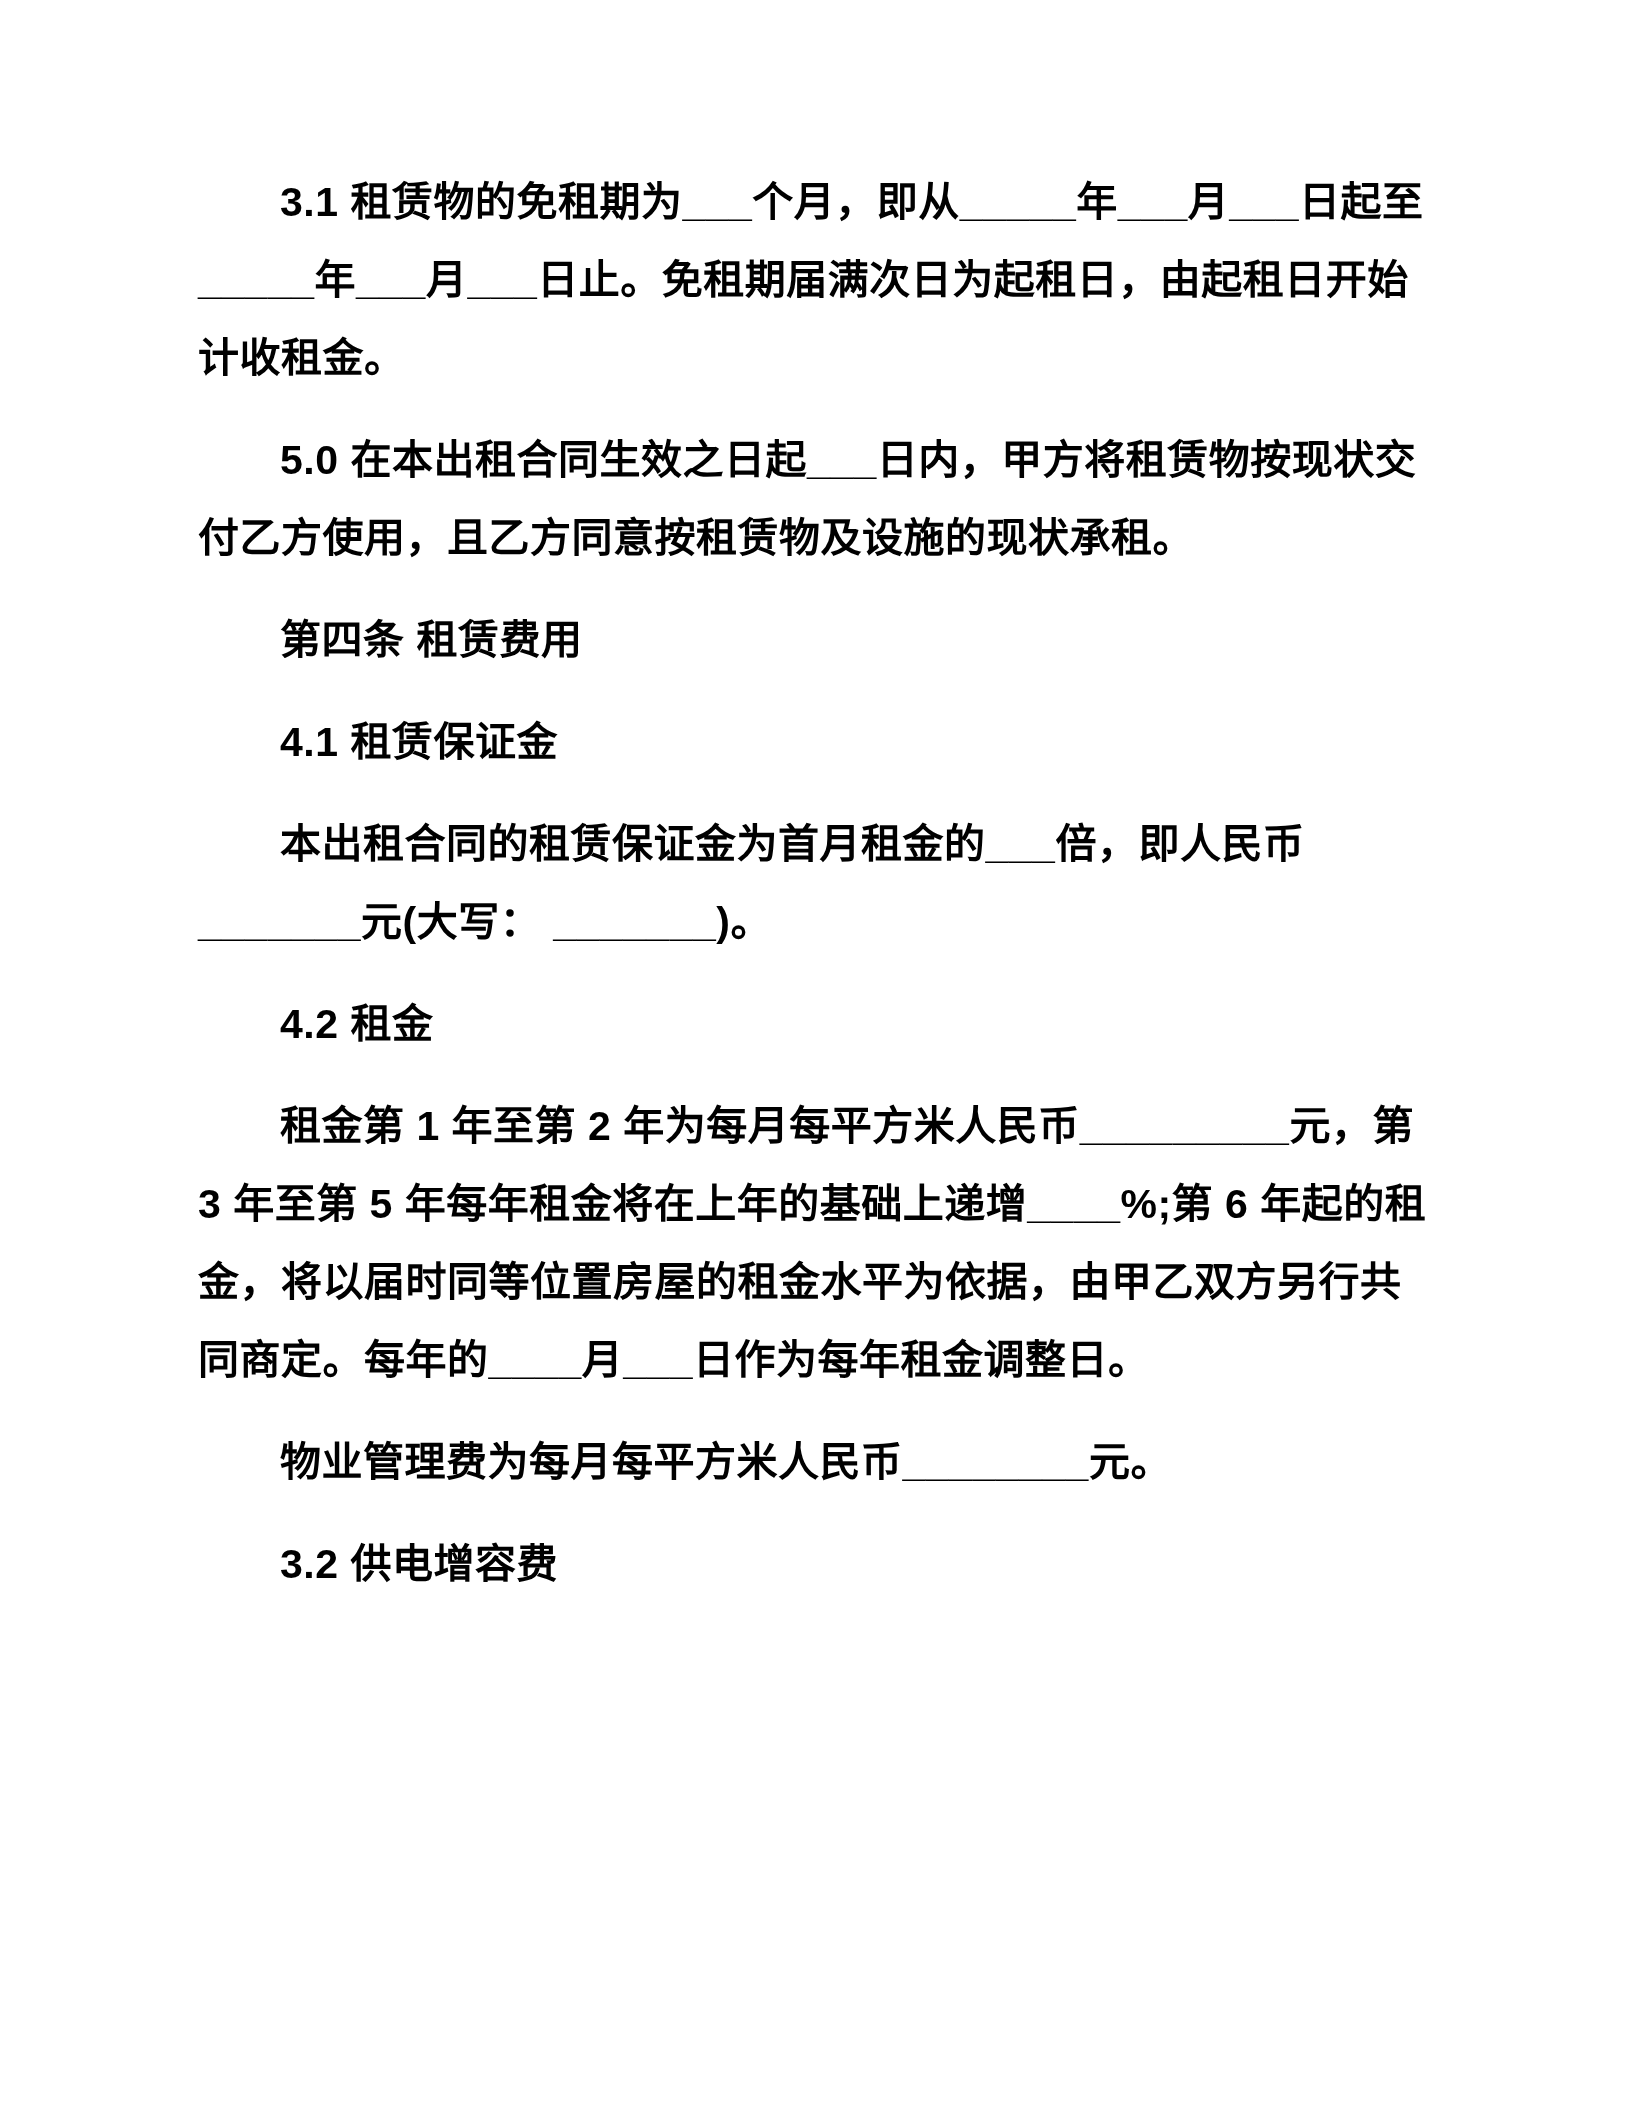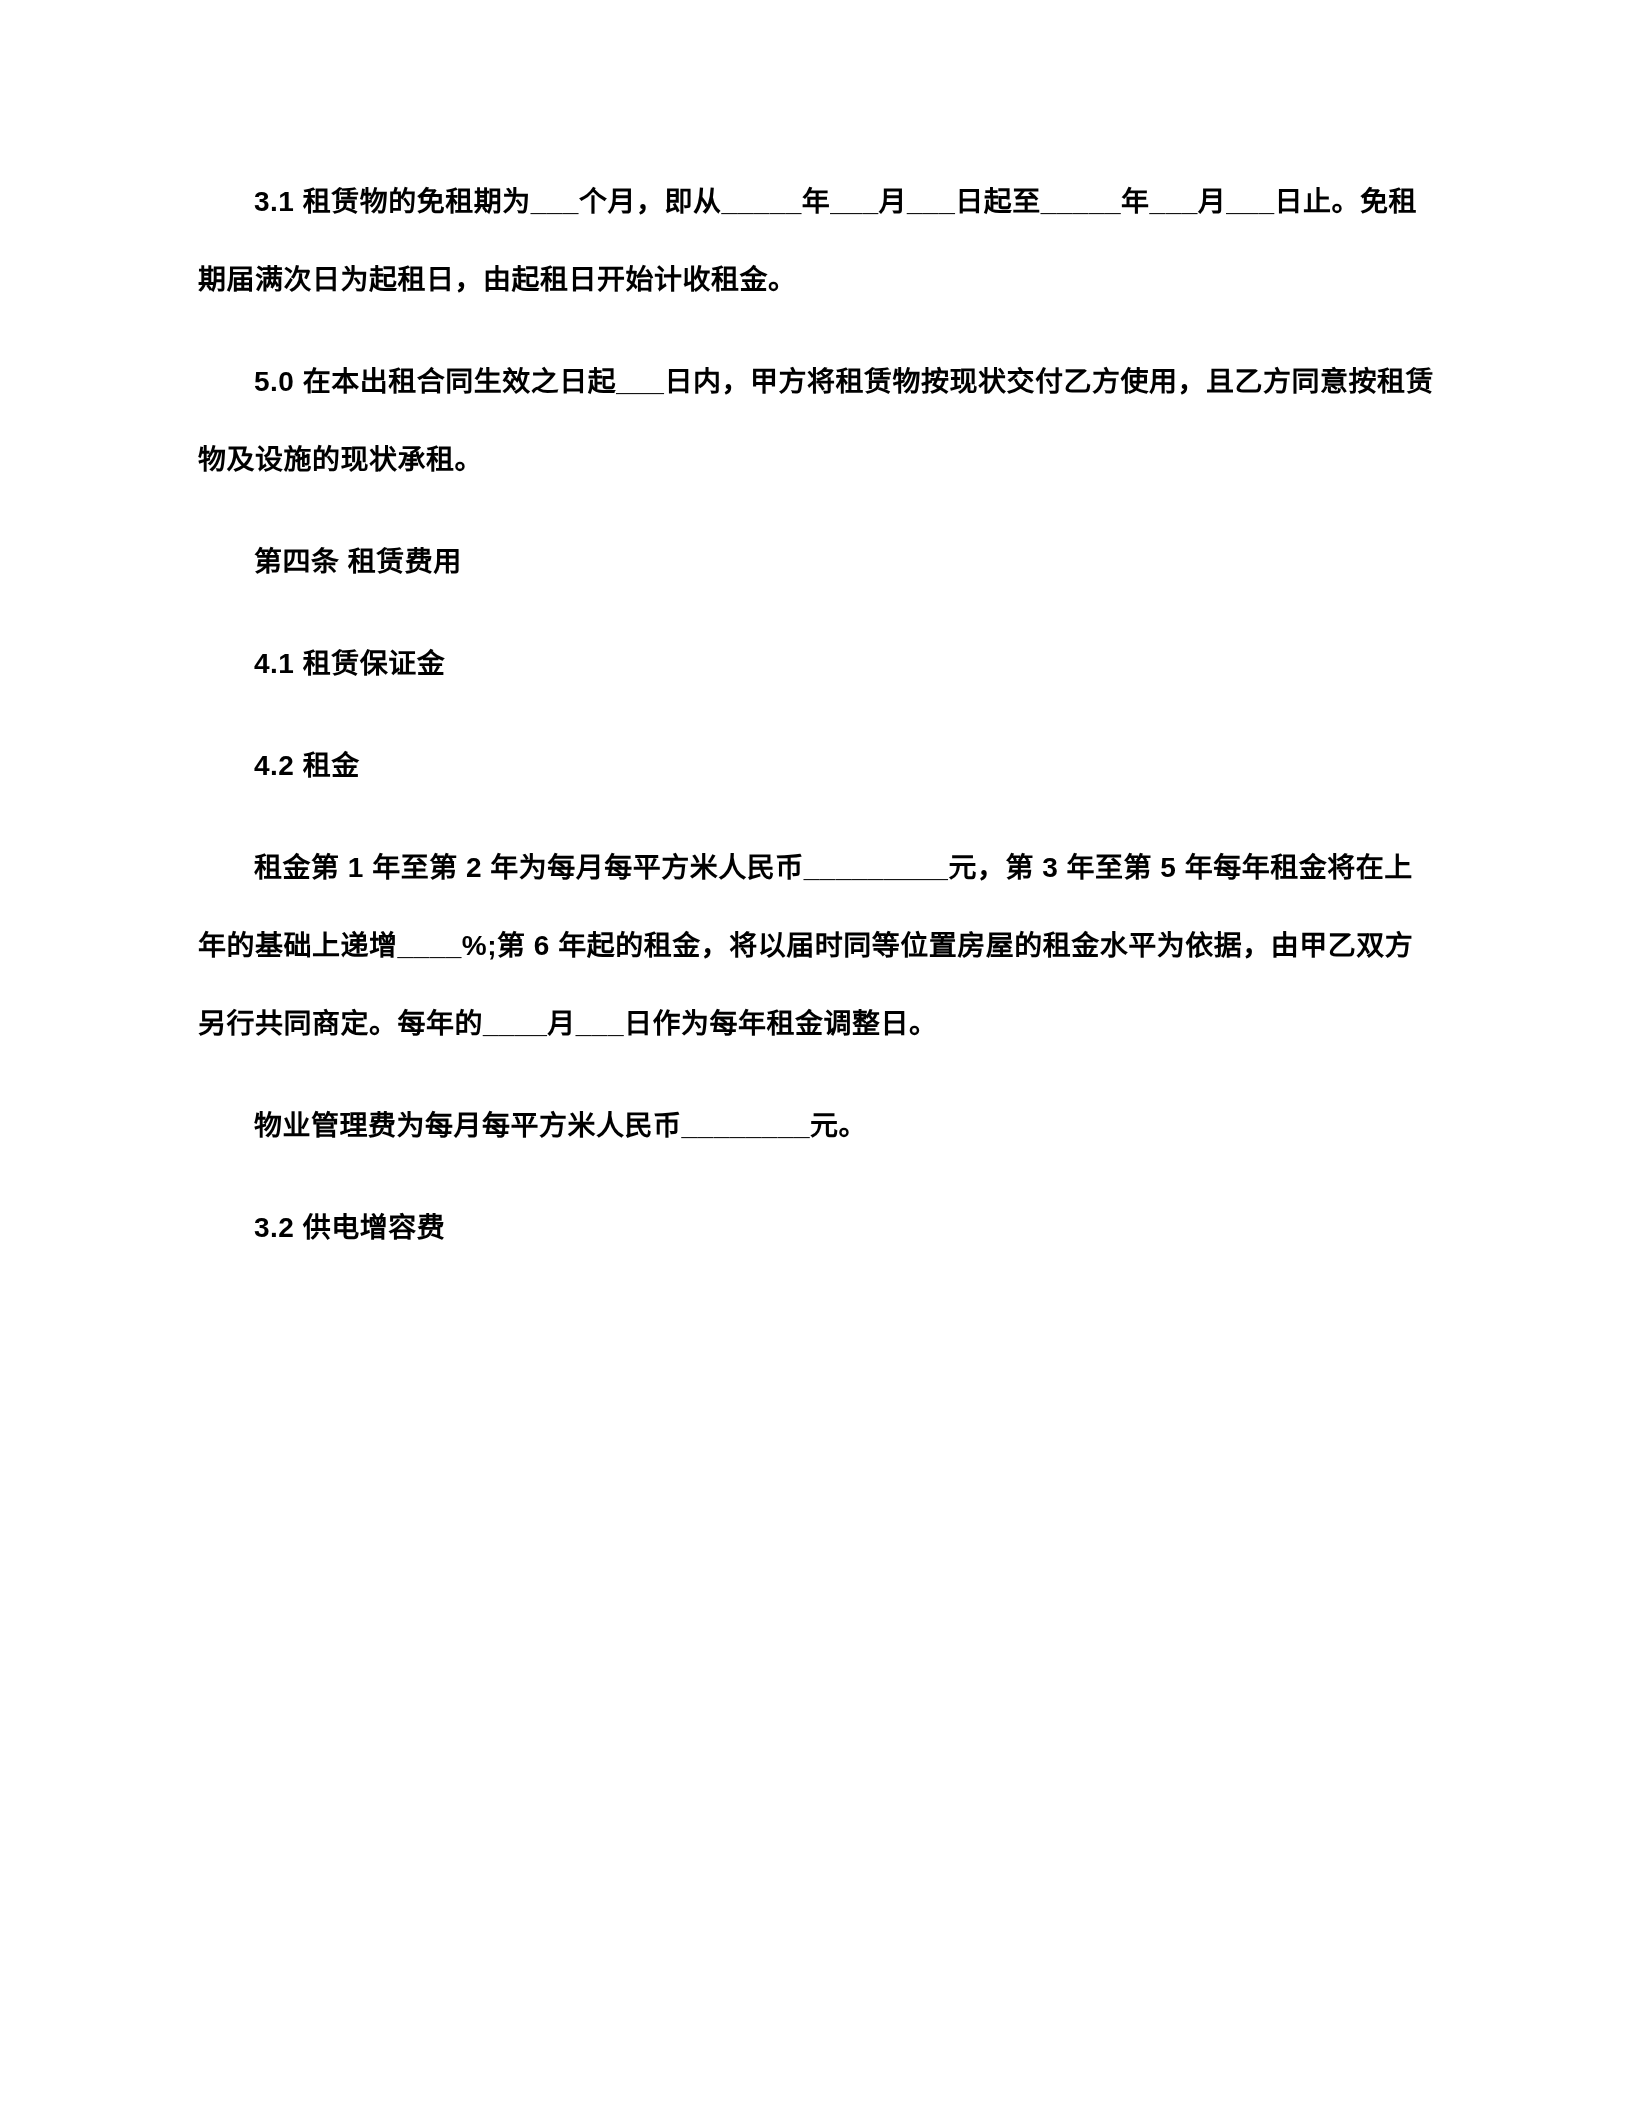--- a/index.html
+++ b/index.html
@@ -15,33 +15,34 @@
     background: #ffffff;
     box-sizing: border-box;
     padding: 163px 196px 0 198px;
     overflow: hidden;
   }
   .para {
     margin: 0 0 24px 0;
     color: #000000;
     font-family: "Liberation Sans", "DejaVu Sans", sans-serif;
     font-weight: 700;
-    font-size: 28px;
+    font-size: 41px;
     line-height: 78px;
     text-indent: 2em;
     text-align: left;
     letter-spacing: 0.5px;
     word-break: break-word;
   }
 </style>
 </head>
 <body>
 
 <div class="page">
   <p class="para">3.1 租赁物的免租期为___个月，即从_____年___月___日起至_____年___月___日止。免租期届满次日为起租日，由起租日开始计收租金。</p>
   <p class="para">5.0 在本出租合同生效之日起___日内，甲方将租赁物按现状交付乙方使用，且乙方同意按租赁物及设施的现状承租。</p>
   <p class="para">第四条 租赁费用</p>
   <p class="para">4.1 租赁保证金</p>
+  <p class="para">本出租合同的租赁保证金为首月租金的___倍，即人民币_______元(大写： _______)。</p>
   <p class="para">4.2 租金</p>
   <p class="para">租金第 1 年至第 2 年为每月每平方米人民币_________元，第 3 年至第 5 年每年租金将在上年的基础上递增____%;第 6 年起的租金，将以届时同等位置房屋的租金水平为依据，由甲乙双方另行共同商定。每年的____月___日作为每年租金调整日。</p>
   <p class="para">物业管理费为每月每平方米人民币________元。</p>
   <p class="para">3.2 供电增容费</p>
 </div>
 
 </body></html>

